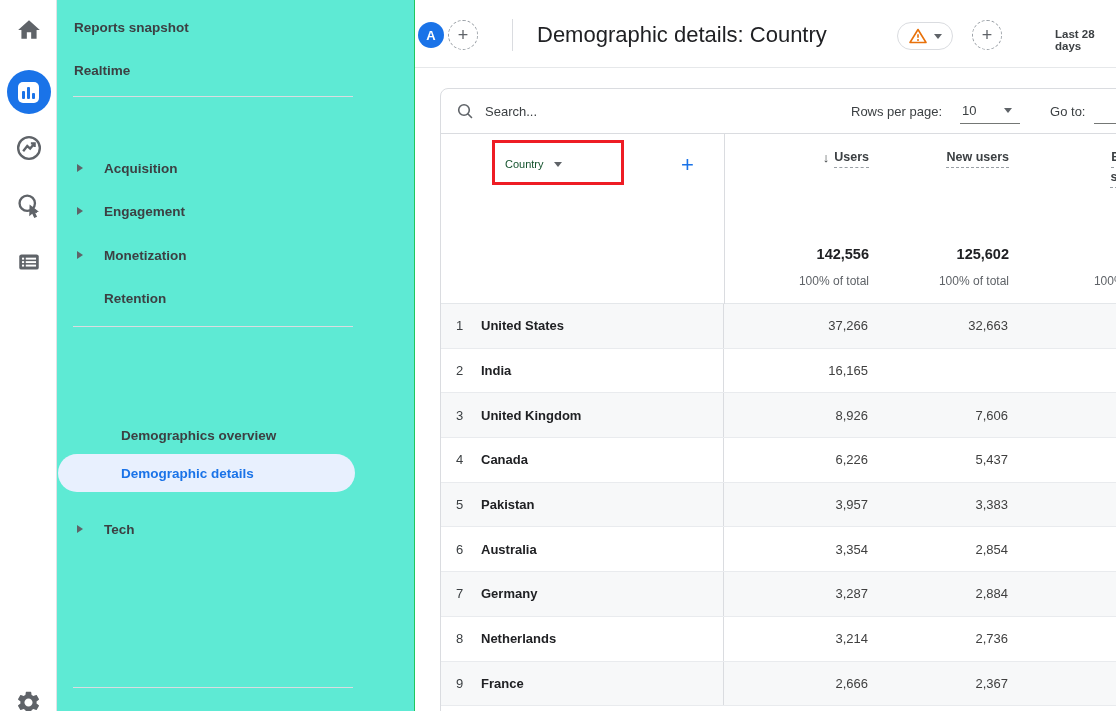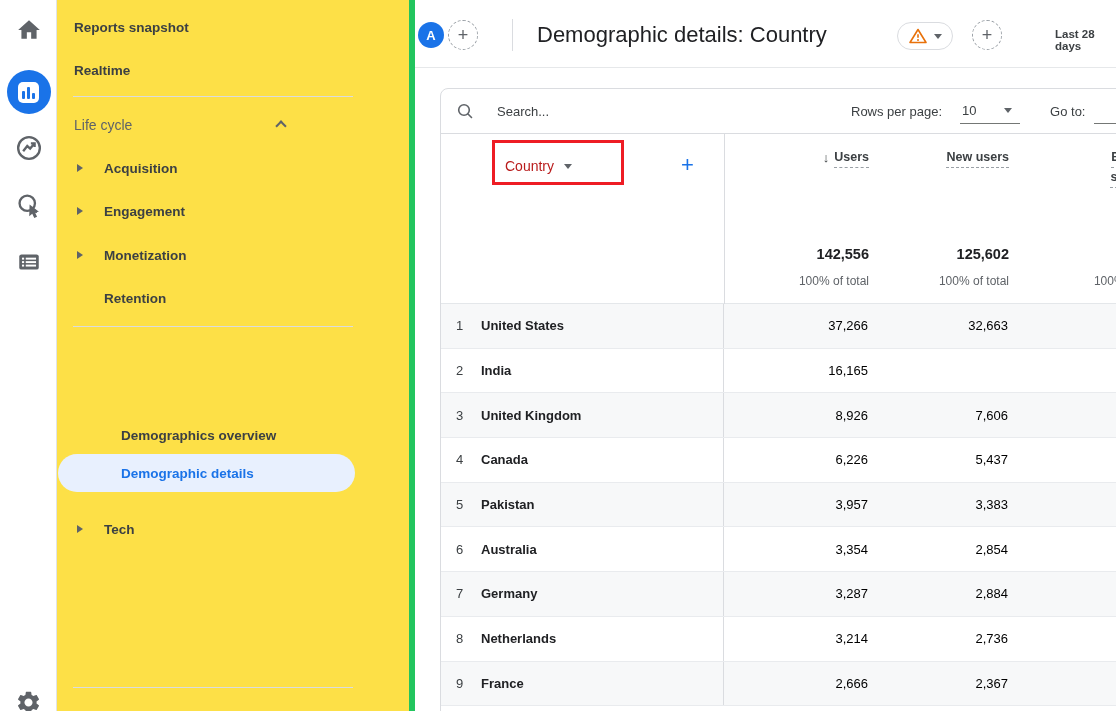--- a/index.html
+++ b/index.html
@@ -11,22 +11,22 @@
           border-right:1px solid #e1e3e6; z-index:5; }
   .rail-btn { position:absolute; left:0; width:57px; display:flex; justify-content:center; }
   .rail svg { display:block; }
   .active-chip { width:44px; height:44px; border-radius:50%; background:#1a73e8;
                  display:flex; align-items:center; justify-content:center; }
   .active-inner { width:21px; height:21px; background:#fff; border-radius:5px;
                   display:flex; align-items:flex-end; justify-content:center; gap:2px; padding-bottom:4px; }
   .active-inner span { width:3px; background:#1a73e8; border-radius:1px; }
 
   
-  .sidebar { position:absolute; left:57px; top:0; width:358px; height:711px; background:#fde047;
-             border-right:6px solid #22c55e; z-index:4; }
+  .sidebar { position:absolute; left:57px; top:0; width:358px; height:711px; background:#5eead4;
+             border-right:1px solid #22c55e; z-index:4; }
   .sb-item { position:absolute; left:1px; width:297px; height:38px; display:flex;
              align-items:center; font-size:13.5px; font-weight:700; color:#3c4043;
              border-radius:19px; cursor:pointer; }
   .sb-item .txt { position:absolute; }
   .sb-hdr { font-weight:400; color:#5f6368; font-size:14px; }
   .pill-grey { background:#f1f3f4; }
   .pill-blue { background:#e8f0fe; color:#1a73e8; }
   .sb-div { position:absolute; left:16px; width:280px; height:1px; background:#dadce0; }
   .tri-right { position:absolute; left:19px; width:0; height:0;
                border-left:6px solid #5f6368; border-top:4px solid transparent; border-bottom:4px solid transparent; }
@@ -51,55 +51,55 @@
                border-radius:14px; display:flex; align-items:center; justify-content:center; gap:7px; cursor:pointer; }
   .caret { width:0; height:0; border-left:4px solid transparent; border-right:4px solid transparent;
            border-top:5px solid #5f6368; }
   .date-range { position:absolute; left:628px; top:28px; font-size:11.5px; font-weight:700; color:#3c4043;padding-left:12px; }
 
   
   .card { position:absolute; left:25px; top:88px; width:740px; height:645px;
           border:1px solid #dadce0; border-radius:8px 8px 0 0; background:#fff; }
   .search-row { position:relative; height:45px; border-bottom:1px solid #dadce0;
                 display:flex; align-items:center; padding-left:16px; }
-  .search-input { border:none; outline:none; font-size:13px; color:#3c4043; width:220px; margin-left:24px;
+  .search-input { border:none; outline:none; font-size:13px; color:#3c4043; width:220px; margin-left:12px;
                   font-family:"Liberation Sans", sans-serif; }
   .search-input::placeholder { color:#3c4043; opacity:1; }
   .search-right { position:absolute; left:410px; top:0; height:45px; display:flex; align-items:center; }
   .rpp-label, .goto-label { font-size:13px; color:#3c4043; }
   .rpp-select { width:60px; height:24px; margin-left:18px; display:flex; align-items:center;
                 justify-content:space-between; border-bottom:1px solid #747775; cursor:pointer;
                 font-size:13px; color:#3c4043; padding:0 8px 2px 2px; }
   .goto-label { margin-left:30px; }
   .goto-input { width:56px; height:24px; margin-left:9px; border:none; outline:none;
                 border-bottom:1px solid #747775; font-size:13px; }
 
   .thead { position:relative; height:170px; border-bottom:1px solid #e4e7ea; }
   .vline { position:absolute; left:283px; top:0; width:1px; height:170px; background:#dadce0; }
   .dim-ctrl { position:absolute; left:64px; top:24px; display:flex; align-items:center; gap:10px;
-              font-size:14px; color:#b91c1c; cursor:pointer; }
+              font-size:11px; color:#14532d; cursor:pointer; }
   .add-col { position:absolute; left:240px; top:18px; font-size:22px; color:#1a73e8; cursor:pointer; }
   .grid4 { display:grid; grid-template-columns:283px 145px 140px 155px; width:723px; }
   .mheads { position:absolute; top:16px; left:0; }
   .mh { display:flex; justify-content:flex-end; align-items:flex-start;
         font-size:12.5px; font-weight:700; color:#3c4043; cursor:pointer; }
   .mh .arrow { font-weight:400; margin-right:5px; font-size:13px; }
   .dash { border-bottom:1px dashed #9aa0a6; padding-bottom:3px; }
   .mh-wrap { display:flex; flex-direction:column; align-items:flex-end; gap:2px; }
   .tnum { position:absolute; top:112px; font-size:14.5px; font-weight:700; color:#202124; }
   .tnum div, .tpct div { text-align:right;margin-left:38px; }
   .tpct { position:absolute; top:140px; font-size:12px; font-weight:400; color:#5f6368; }
 
   .trow { display:grid; grid-template-columns:283px 145px 140px 155px; height:44.7px;
           border-bottom:1px solid #e9ebee; background:#fff; }
   .trow.alt { background:#f7f8f9; }
   .c-dim { display:flex; align-items:center; padding-left:15px; border-right:1px solid #dadce0; }
   .rank { width:25px; font-size:13px; color:#3c4043; }
   .country { font-size:13px; font-weight:700; color:#202124; }
-  .c-val { display:flex; align-items:center; justify-content:flex-end; font-size:13px; color:#000000;
+  .c-val { display:flex; align-items:center; justify-content:flex-end; font-size:13px; color:#404040;
            padding-right:1px; }
 
   
   .annotation { position:absolute; left:492px; top:140px; width:132px; height:45px;
                 border:3px solid #ee1c24; z-index:20; pointer-events:none; }
 </style>
 </head>
 <body>
 
 <nav class="rail">
@@ -152,24 +152,20 @@
 <aside class="sidebar">
   <div class="sb-item" style="top:8px">
     <span class="txt" style="left:16px">Reports snapshot</span>
     </div>
   <div class="sb-item" style="top:51px">
     <span class="txt" style="left:16px">Realtime</span>
     </div>
 
   <div class="sb-div" style="top:96px"></div>
 
-  <div class="sb-item" style="top:106px">
-    <span class="txt sb-hdr" style="left:16px">Life cycle</span>
-    <span class="chev-up"></span>
-    </div>
   <div class="sb-item" style="top:149px">
     <span class="tri-right"></span>
     <span class="txt" style="left:46px">Acquisition</span>
     </div>
   <div class="sb-item" style="top:192px">
     <span class="tri-right"></span>
     <span class="txt" style="left:46px">Engagement</span>
     </div>
   <div class="sb-item" style="top:236px">
     <span class="tri-right"></span>

